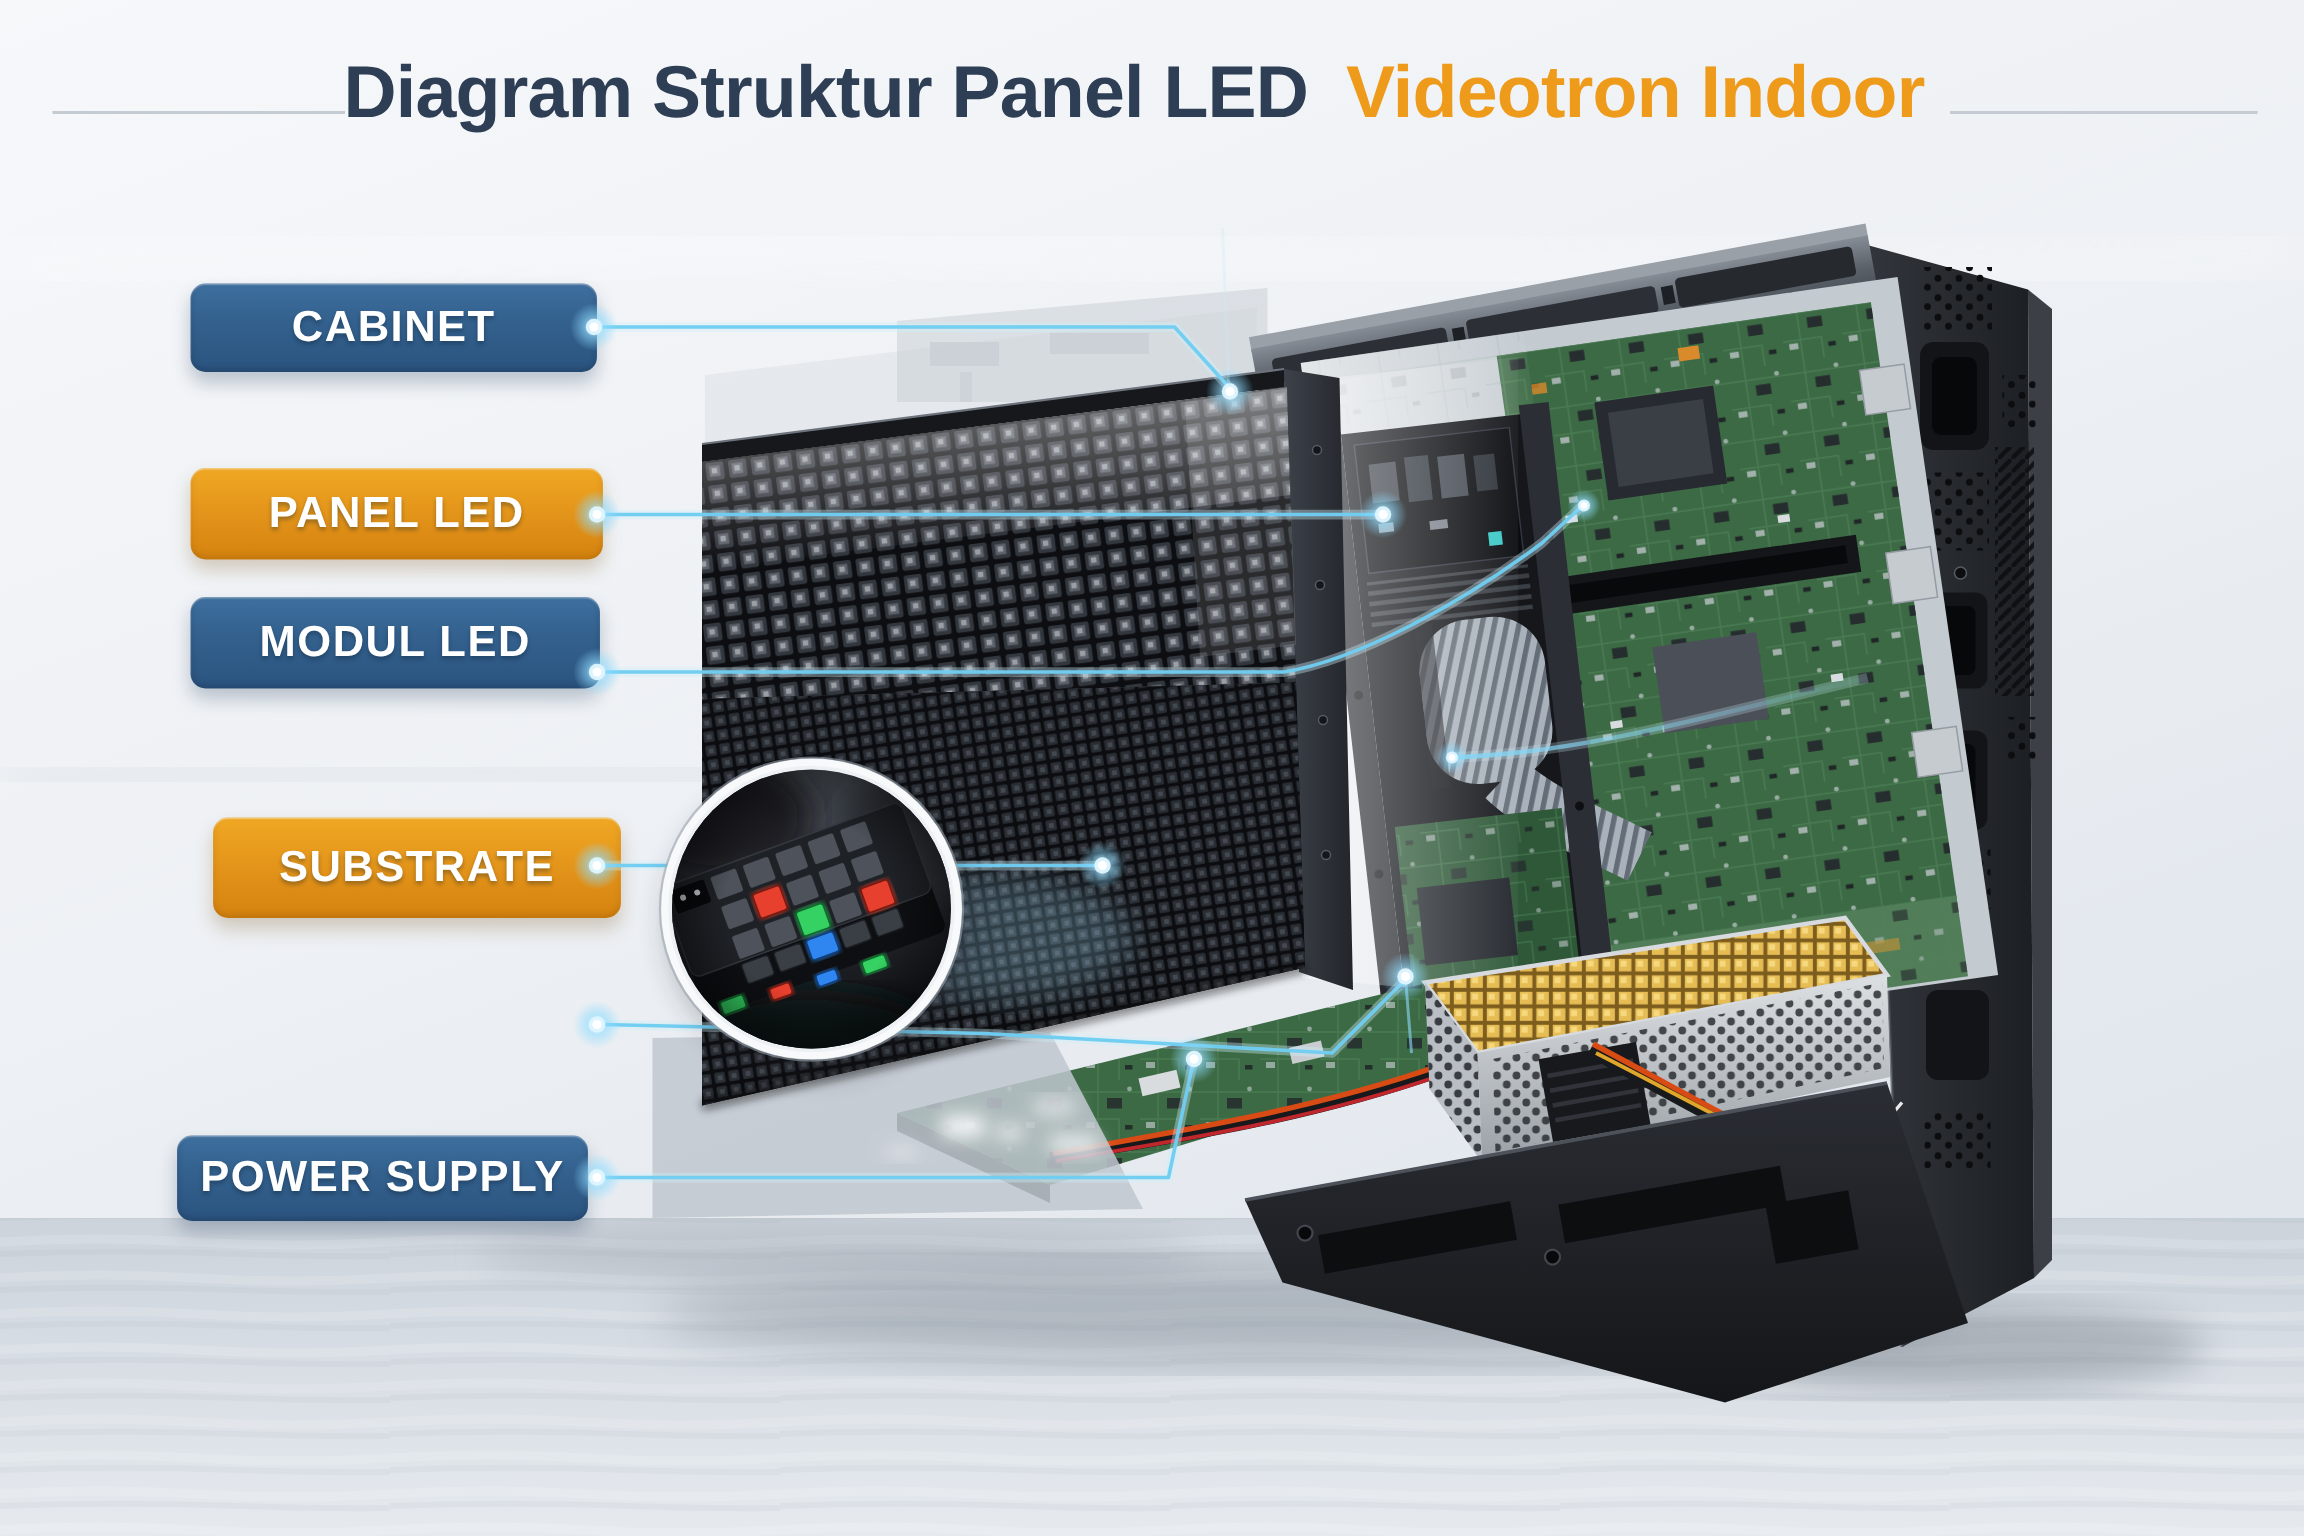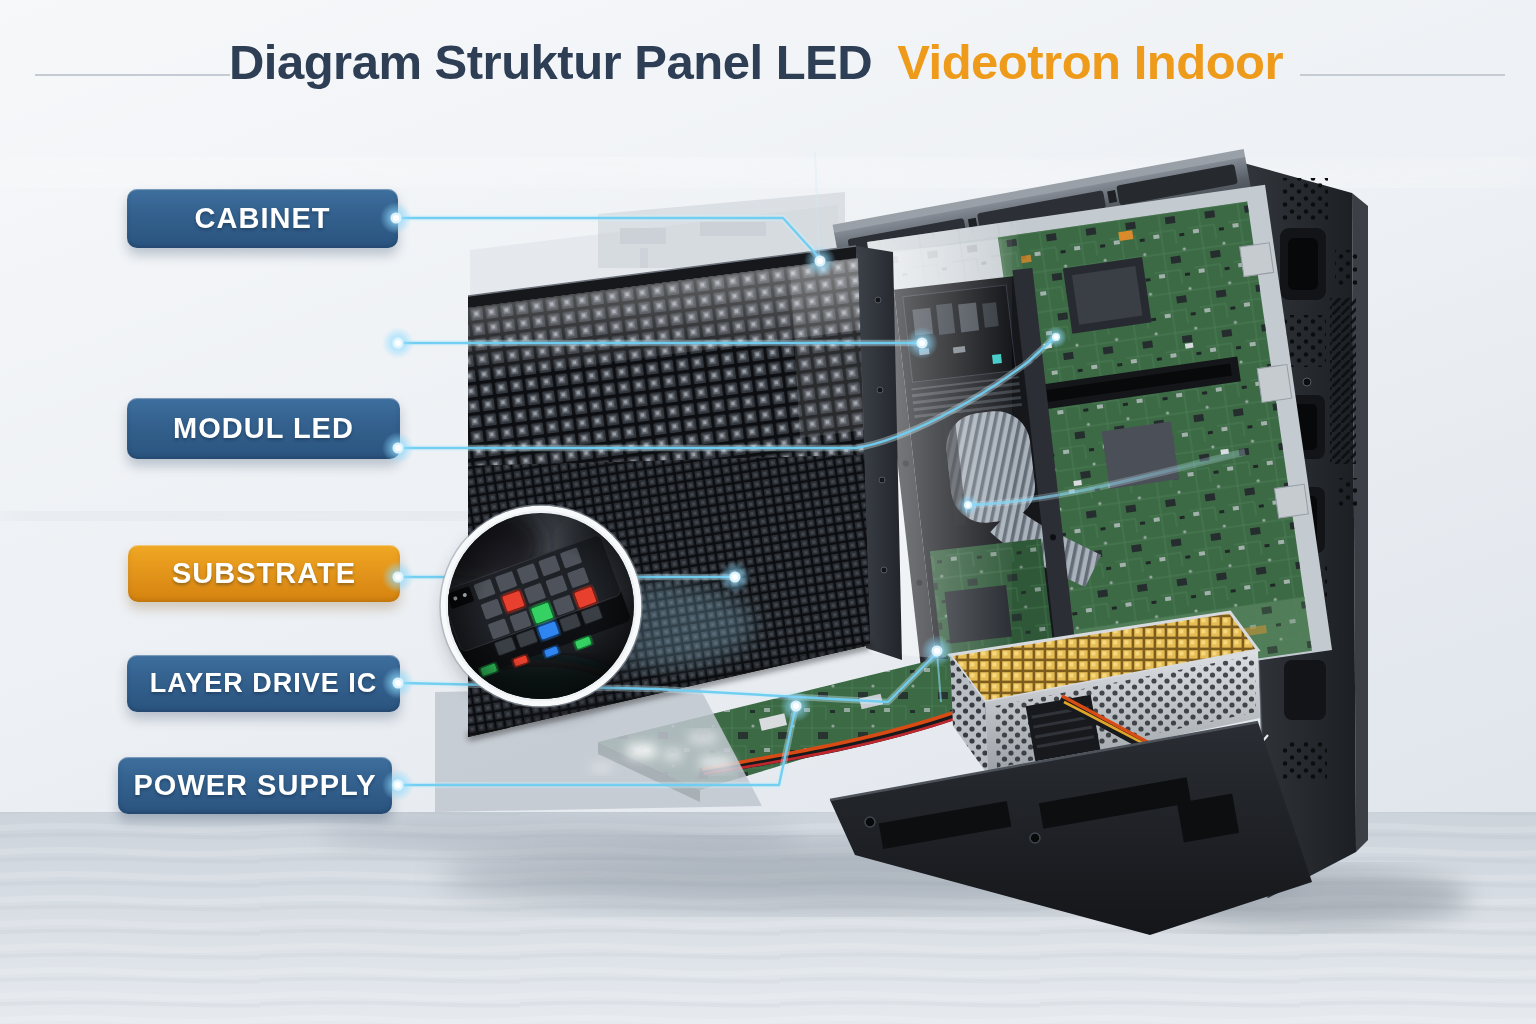--- a/index.html
+++ b/index.html
@@ -319,28 +319,28 @@
   <div class="title">
     <span class="t-dark">Diagram Struktur Panel LED</span>
     <span class="t-accent">Videotron Indoor</span>
   </div>
   <div class="hr-line hr-left"></div>
   <div class="hr-line hr-right"></div>
 
   <div class="label-box blue" style="left:127px;top:189px;width:271px;height:59px;">
     <span>CABINET</span>
   </div>
+  <div class="label-box orange" style="left:127px;top:312px;width:275px;height:61px;">
+    <span>PANEL LED</span>
+  </div>
   <div class="label-box blue" style="left:127px;top:398px;width:273px;height:61px;">
     <span>MODUL LED</span>
   </div>
-  <div class="label-box orange" style="left:128px;top:545px;width:272px;height:57px;border-radius:10px;">
+  <div class="label-box orange" style="left:142px;top:545px;width:272px;height:67px;border-radius:10px;">
     <span>SUBSTRATE</span>
-  </div>
-  <div class="label-box blue" style="left:127px;top:655px;width:273px;height:57px;font-size:27px;">
-    <span>LAYER DRIVE IC</span>
   </div>
   <div class="label-box blue" style="left:118px;top:757px;width:274px;height:57px;">
     <span>POWER SUPPLY</span>
   </div>
 
   <svg class="wires" width="1536" height="1024" viewBox="0 0 1536 1024">
     <defs>
       <filter id="wb3">
           <feGaussianBlur stdDeviation="3"></feGaussianBlur>
         </filter>

